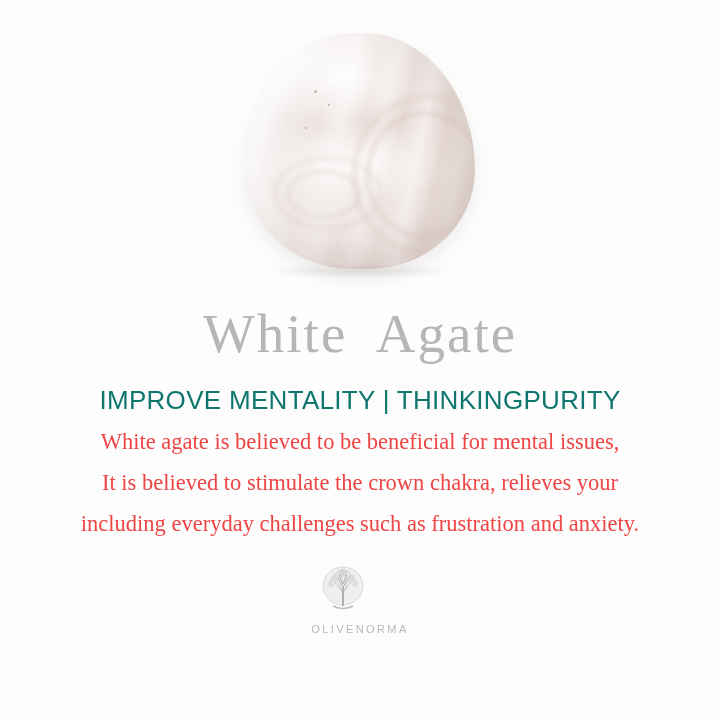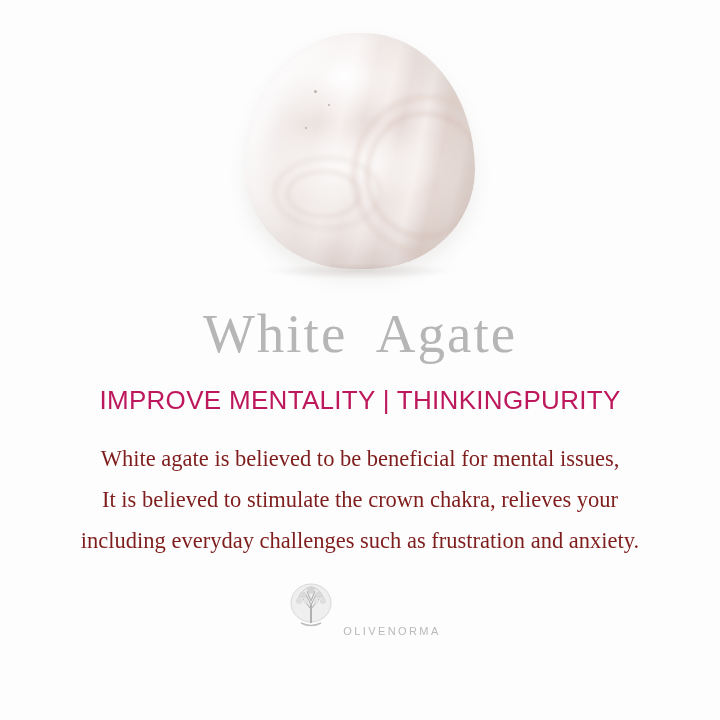--- a/index.html
+++ b/index.html
@@ -131,44 +131,44 @@
     font-size: 55px;
     letter-spacing: 2px;
     color: #b6b6b6;
     margin-top: 12px;
     white-space: pre;
     line-height: 1.1;
   }
   .subtitle {
     font-family: "Liberation Sans", sans-serif;
     font-size: 26px;
-    color: #be185d;
+    color: #0f766e;
     letter-spacing: 0.3px;
     margin-top: 20px;
     font-weight: 400;
   }
 
   
   .desc {
-    margin-top: 22px;
+    margin-top: 5px;
     text-align: center;
     font-family: "Liberation Serif", serif;
     font-size: 22.5px;
-    color: #7f1d1d;
+    color: #ef4444;
     line-height: 1.83;
     width: 690px;
   }
   .desc .line { display: block; white-space: pre; }
 
   
   .logo {
     margin-top: 18px;
     display: flex;
-    flex-direction: row;
-    align-items: flex-end;
+    flex-direction: column;
+    align-items: flex-start;
   }
   .logo svg { display: block; }
   .brand {
     font-family: "Liberation Sans", sans-serif;
     font-size: 11px;
     letter-spacing: 2.4px;
     color: #b9b9b9;
     margin-top: 3px;
   }
 </style>

